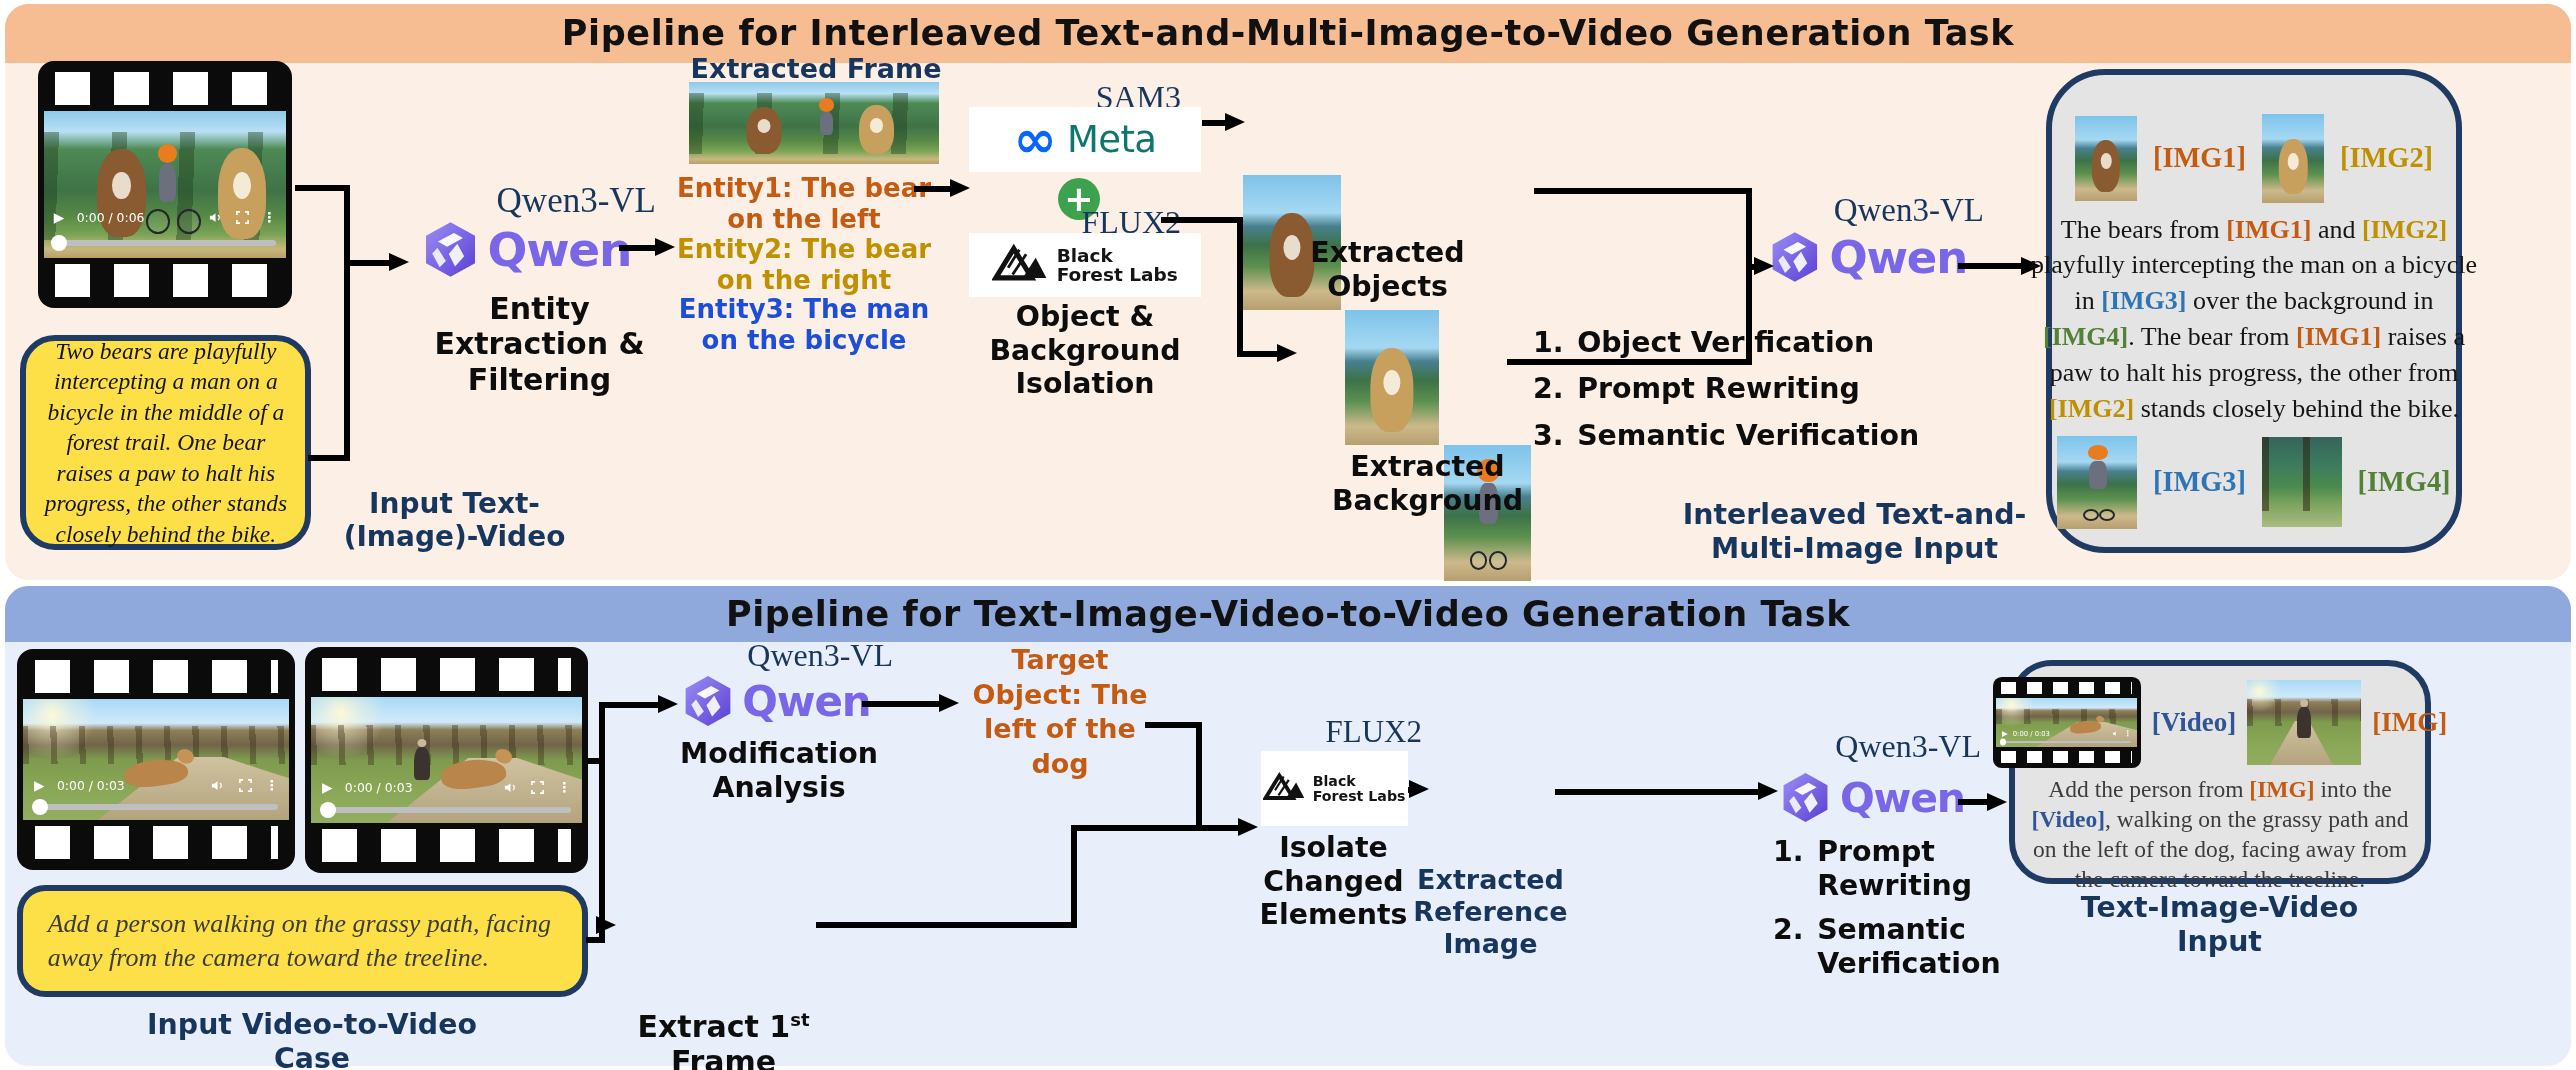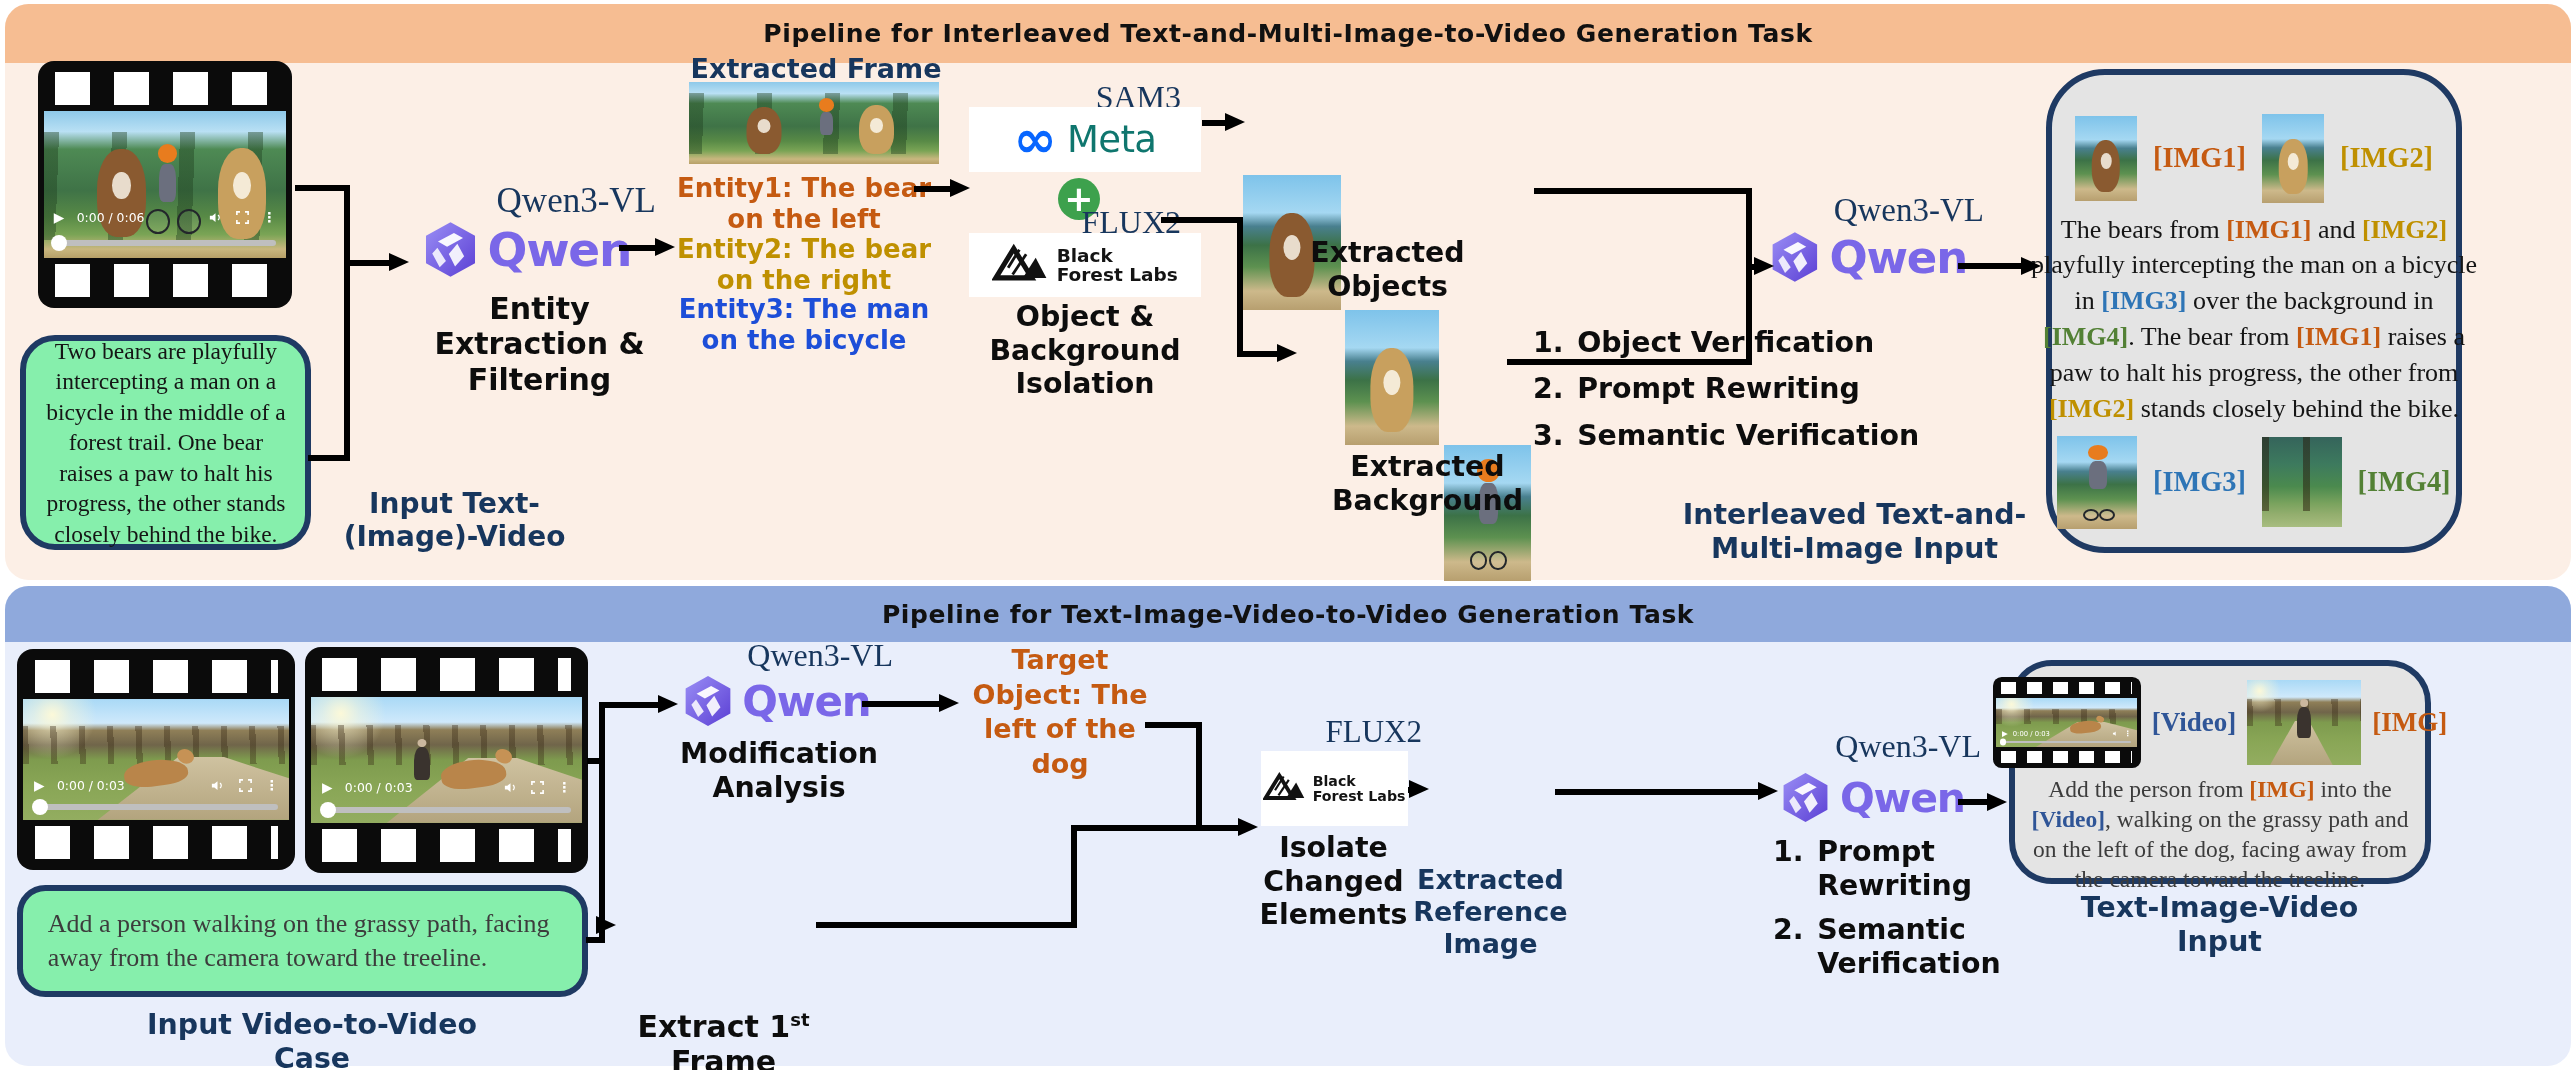--- a/index.html
+++ b/index.html
@@ -2,32 +2,32 @@
 <html style="font-size:10px"><head>
 <meta charset="utf-8">
 <style>
   html,body{margin:0;padding:0;background:#ffffff;}
   #canvas{position:relative;width:2576px;height:1070px;background:#ffffff;
           font-family:"DejaVu Sans","Liberation Sans",sans-serif;overflow:hidden;}
   .abs{position:absolute;}
   .panel{border-radius:23.5px;}
   .banner{position:absolute;left:0;top:0;width:100%;height:59px;border-radius:23.5px 23.5px 0 0;
           display:flex;align-items:center;justify-content:center;}
-  .banner-title{font-size:25px;font-weight:600;color:#111;letter-spacing:0.6px;}
+  .banner-title{font-size:35px;font-weight:600;color:#111;letter-spacing:0.6px;}
   .comic{font-family:"DejaVu Sans","Liberation Sans",sans-serif;}
   .navy{color:#17365D;}
   .lbl{font-weight:600;text-align:center;line-height:1.18;}
   .brand{font-family:"Liberation Serif","DejaVu Serif",serif;font-weight:normal;color:#17365D;text-align:right;}
   .serif{font-family:"Liberation Serif","DejaVu Serif",serif;color:#151515;}
   .qwenword{font-weight:800;color:#7A67E8;letter-spacing:-1.2px;font-family:"DejaVu Sans",sans-serif;}
   .qrow{display:flex;align-items:center;justify-content:center;gap:8.7px;}
   .cap{font-weight:600;color:#0d0d0d;text-align:center;line-height:1.18;}
   
-  .tbox{background:#86efac;border:6.2px solid #1f3a63;border-radius:35px;display:flex;
-        align-items:center;justify-content:center;text-align:center;box-sizing:border-box;}
+  .tbox{background:#fde047;border:6.2px solid #1f3a63;border-radius:35px;display:flex;
+        align-items:center;justify-content:center;text-align:center;box-sizing:border-box;font-style:italic;}
   
   .ln{position:absolute;background:#000;}
   .hr{position:absolute;width:0;height:0;border-top:9.3px solid transparent;
       border-bottom:9.3px solid transparent;border-left:20px solid #000;}
   
   .strip{position:absolute;background:#0b0b0b;border-radius:16px;display:flex;flex-direction:column;
          box-sizing:border-box;padding:8.7px 0;}
   .holes{height:33px;margin:2.5px 17.3px;background:repeating-linear-gradient(90deg,#fff 0 35px,rgba(0,0,0,0) 35px 59px);}
   .holes.small{height:12.4px;margin:2.5px 8.7px;background:repeating-linear-gradient(90deg,#fff 0 15px,rgba(0,0,0,0) 15px 26px);}
   .scene{position:relative;flex:1;margin:3.7px 6.2px;overflow:hidden;}

